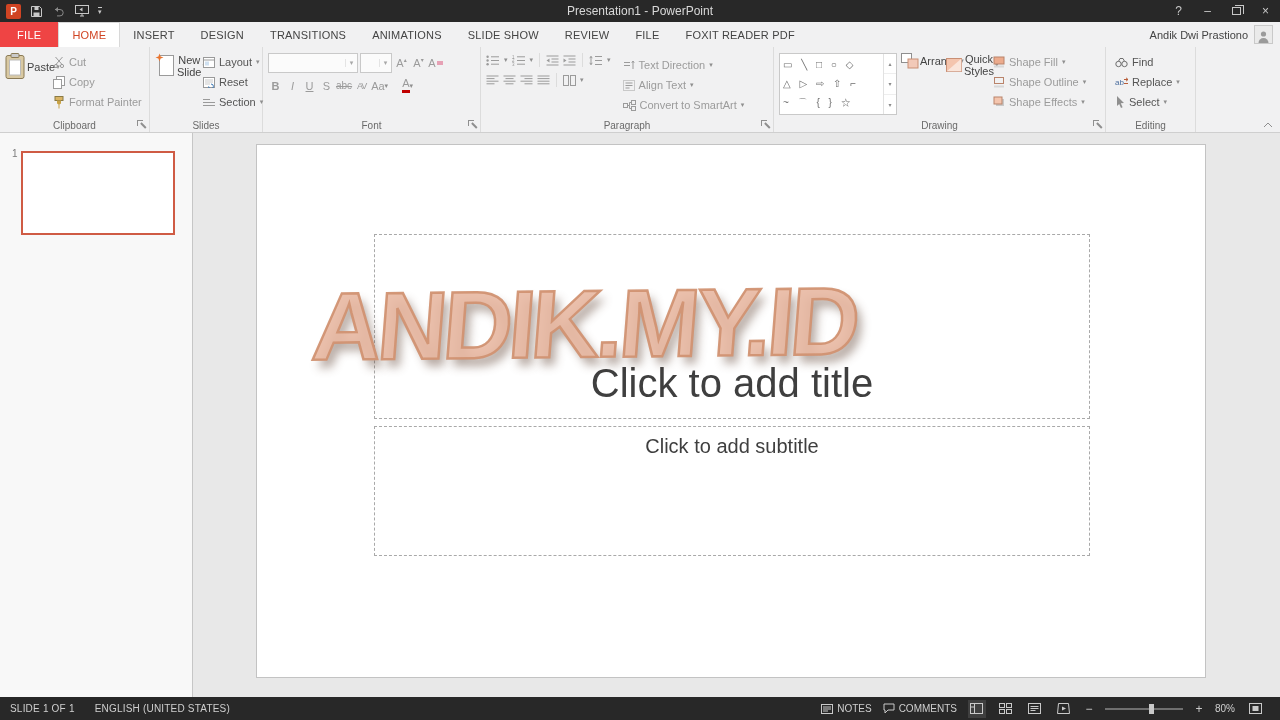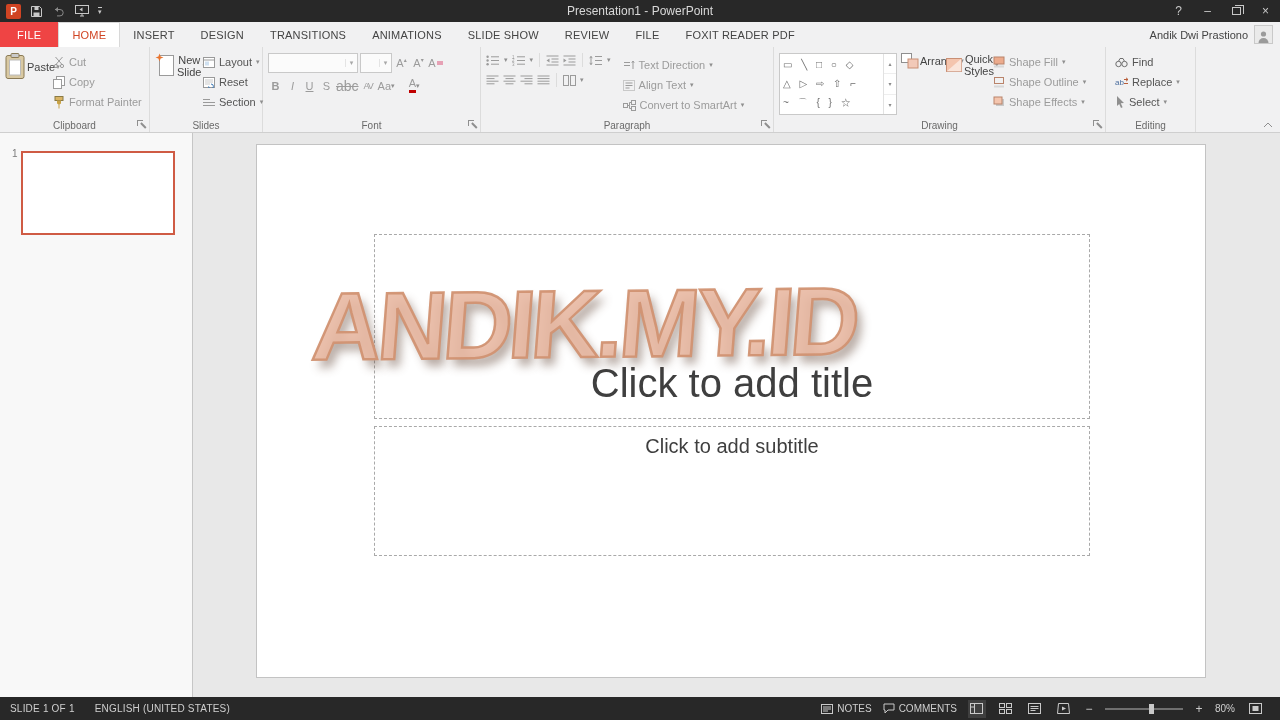--- a/index.html
+++ b/index.html
@@ -285,21 +285,21 @@
         <span class="tglyph">
             <span>A</span>
             <span style="width:6px;height:4px;background:#e6a1b5;margin-left:1px"></span>
           </span>
       </div>
       <div class="frow">
         <span class="tglyph b">B</span>
         <span class="tglyph i">I</span>
         <span class="tglyph u">U</span>
         <span class="tglyph">S</span>
-        <span class="tglyph st" style="font-size:14px">abc</span>
+        <span class="tglyph st" style="font-size:10px">abc</span>
         <span class="tglyph" style="font-size:9px;letter-spacing:-1px">AV</span>
         <span class="tglyph">
             <span>Aa</span>
             <span class="da">▾</span>
           </span>
         <span style="width:8px"></span>
         <span class="tglyph">
             <span class="fc">A</span>
             <span class="da">▾</span>
           </span>

